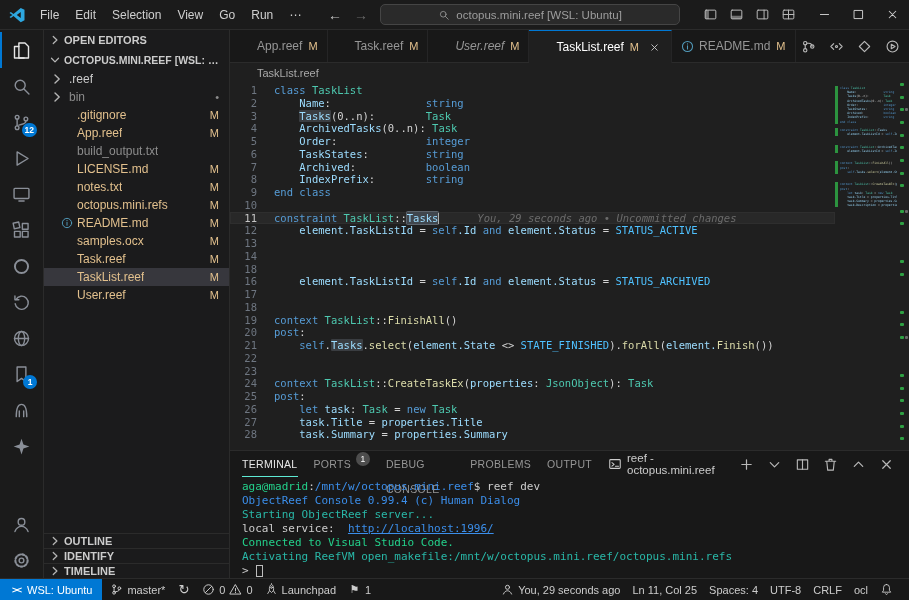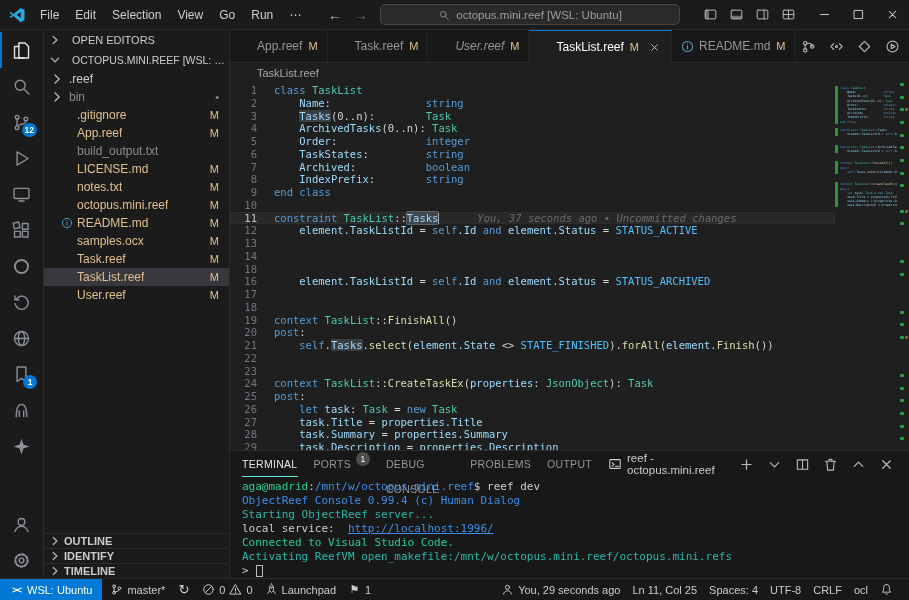--- a/index.html
+++ b/index.html
@@ -33,21 +33,21 @@
   .act-top{flex:1}
   .act-item{height:36px;display:flex;align-items:center;justify-content:center;color:#8a8f98;position:relative;border-left:2px solid transparent;border-right:2px solid transparent;cursor:default}
   .act-item.active{color:#e7e7e7;border-left-color:#0078d4}
   .act-item .ico{width:21px;height:21px}
   .act-badge{position:absolute;bottom:3px;right:4px;background:#0078d4;color:#fff;font-size:8.5px;min-width:14px;height:14px;line-height:14px;text-align:center;border-radius:8px;padding:0 3px;font-weight:700}
 
   
   .sidebar{flex:0 0 186px;background:#1b1b1c;border-right:1px solid #2b2b2b;display:flex;flex-direction:column;min-height:0;overflow:hidden}
   .explorer-header{flex:0 0 32px;display:flex;align-items:center;padding:0 10px 0 16px;font-size:11px;color:#bbbbbb;letter-spacing:.4px}
   .explorer-more{margin-left:auto;color:#bbbbbb;width:18px;height:18px;display:flex;align-items:center;justify-content:center}
-  .side-head{flex:0 0 20px;display:flex;align-items:center;gap:10px;padding:0 4px;font-size:11px;font-weight:400;color:#cccccc;cursor:default;white-space:nowrap;overflow:hidden}
+  .side-head{flex:0 0 20px;display:flex;align-items:center;gap:2px;padding:0 4px;font-size:11px;font-weight:700;color:#cccccc;cursor:default;white-space:nowrap;overflow:hidden}
   .side-head .ico,.side-section .ico{width:14px;height:14px;color:#b5b5b5}
   .file-list{flex:0 0 auto}
   .file-row{height:18px;display:flex;align-items:center;gap:4px;padding-left:5px;cursor:default;white-space:nowrap}
   .file-row.leaf{padding-left:17px}
   .file-row.selected{background:#37373d}
   .file-row .ico{color:#b5b5b5}
   .file-ico{width:12px;height:12px}
   .fname{font-size:12px;color:#cccccc;overflow:hidden;text-overflow:ellipsis}
   .fbadge{margin-left:auto;margin-right:10px;color:#e2c08d;font-size:11px}
   .side-spacer{flex:1}
@@ -405,21 +405,21 @@
             <span class="ico file-ico" style="color: rgb(109, 128, 134);">
               <svg viewBox="0 0 16 16" fill="none" stroke="currentColor" stroke-width="1.2" stroke-linecap="round" stroke-linejoin="round"></svg>
             </span>
             <span class="fname" style="color: rgb(226, 192, 141);">notes.txt</span>
             <span class="fbadge">M</span>
           </div>
           <div class="file-row leaf">
             <span class="ico file-ico" style="color: rgb(232, 112, 79);">
               <svg viewBox="0 0 16 16" fill="none" stroke="currentColor" stroke-width="1.2" stroke-linecap="round" stroke-linejoin="round"></svg>
             </span>
-            <span class="fname" style="color: rgb(226, 192, 141);">octopus.mini.reef</span>
+            <span class="fname" style="color: rgb(226, 192, 141);">octopus.mini.refs</span>
             <span class="fbadge">M</span>
           </div>
           <div class="file-row leaf">
             <span class="ico file-ico" style="color: rgb(81, 154, 186);">
               <svg viewBox="0 0 16 16" fill="none" stroke="currentColor" stroke-width="1.3" stroke-linecap="round" stroke-linejoin="round">
                 <circle cx="8" cy="8" r="6.2"></circle>
                 <path d="M8 7v4M8 4.6v.3"></path>
               </svg>
             </span>
             <span class="fname" style="color: rgb(226, 192, 141);">README.md</span>
@@ -583,39 +583,38 @@
             <div class="cline"><span class="ln">1</span><span class="lc"><span class="tk-kw">class</span><span class="tk-pl"> </span><span class="tk-ty">TaskList</span></span></div>
             <div class="cline"><span class="ln">2</span><span class="lc"><span class="tk-pr">    Name</span><span class="tk-pl">:</span><span class="tk-pl">               </span><span class="tk-kw">string</span></span></div>
             <div class="cline"><span class="ln">3</span><span class="lc"><span class="tk-pl">    </span><span class="tk-pr hl-occ">Tasks</span><span class="tk-pl">(0..n):</span><span class="tk-pl">        </span><span class="tk-ty">Task</span></span></div>
             <div class="cline"><span class="ln">4</span><span class="lc"><span class="tk-pr">    ArchivedTasks</span><span class="tk-pl">(0..n):</span><span class="tk-pl"> </span><span class="tk-ty">Task</span></span></div>
             <div class="cline"><span class="ln">5</span><span class="lc"><span class="tk-pr">    Order</span><span class="tk-pl">:</span><span class="tk-pl">              </span><span class="tk-kw">integer</span></span></div>
             <div class="cline"><span class="ln">6</span><span class="lc"><span class="tk-pr">    TaskStates</span><span class="tk-pl">:</span><span class="tk-pl">         </span><span class="tk-kw">string</span></span></div>
             <div class="cline"><span class="ln">7</span><span class="lc"><span class="tk-pr">    Archived</span><span class="tk-pl">:</span><span class="tk-pl">           </span><span class="tk-kw">boolean</span></span></div>
             <div class="cline"><span class="ln">8</span><span class="lc"><span class="tk-pr">    IndexPrefix</span><span class="tk-pl">:</span><span class="tk-pl">        </span><span class="tk-kw">string</span></span></div>
             <div class="cline"><span class="ln">9</span><span class="lc"><span class="tk-kw">end class</span></span></div>
             <div class="cline"><span class="ln">10</span><span class="lc"></span></div>
-            <div class="cline current"><span class="ln">11</span><span class="lc"><span class="tk-kw">constraint</span><span class="tk-pl"> </span><span class="tk-ty">TaskList</span><span class="tk-pl">::</span><span class="tk-pr hl-sel">Tasks</span><span class="caret"></span><span class="tk-pl">      </span><span class="tk-bl">You, 37 seconds ago • Uncommitted changes</span></span></div>
+            <div class="cline current"><span class="ln">11</span><span class="lc"><span class="tk-kw">constraint</span><span class="tk-pl"> </span><span class="tk-ty">TaskList</span><span class="tk-pl">::</span><span class="tk-pr hl-sel">Tasks</span><span class="caret"></span><span class="tk-pl">      </span><span class="tk-bl">You, 29 seconds ago • Uncommitted changes</span></span></div>
             <div class="cline"><span class="ln">12</span><span class="lc"><span class="tk-pr">    element.TaskListId</span><span class="tk-pl"> = </span><span class="tk-kw">self</span><span class="tk-pr">.Id</span><span class="tk-pl"> </span><span class="tk-kw">and</span><span class="tk-pl"> </span><span class="tk-pr">element.Status</span><span class="tk-pl"> = </span><span class="tk-cs">STATUS_ACTIVE</span></span></div>
             <div class="cline"><span class="ln">13</span><span class="lc"></span></div>
             <div class="cline"><span class="ln">14</span><span class="lc"></span></div>
             <div class="cline"><span class="ln">18</span></div>
             <div class="cline"><span class="ln">16</span><span class="lc"><span class="tk-pr">    element.TaskListId</span><span class="tk-pl"> = </span><span class="tk-kw">self</span><span class="tk-pr">.Id</span><span class="tk-pl"> </span><span class="tk-kw">and</span><span class="tk-pl"> </span><span class="tk-pr">element.Status</span><span class="tk-pl"> = </span><span class="tk-cs">STATUS_ARCHIVED</span></span></div>
             <div class="cline"><span class="ln">17</span><span class="lc"></span></div>
             <div class="cline"><span class="ln">18</span><span class="lc"></span></div>
             <div class="cline"><span class="ln">19</span><span class="lc"><span class="tk-kw">context</span><span class="tk-pl"> </span><span class="tk-ty">TaskList</span><span class="tk-pl">::</span><span class="tk-fn">FinishAll</span><span class="tk-pl">()</span></span></div>
             <div class="cline"><span class="ln">20</span><span class="lc"><span class="tk-kw">post</span><span class="tk-pl">:</span></span></div>
             <div class="cline"><span class="ln">21</span><span class="lc"><span class="tk-pl">    </span><span class="tk-kw">self</span><span class="tk-pl">.</span><span class="tk-pr hl-occ">Tasks</span><span class="tk-pl">.</span><span class="tk-fn">select</span><span class="tk-pl">(</span><span class="tk-pr">element.State</span><span class="tk-pl"> &lt;&gt; </span><span class="tk-cs">STATE_FINISHED</span><span class="tk-pl">).</span><span class="tk-fn">forAll</span><span class="tk-pl">(</span><span class="tk-pr">element.</span><span class="tk-fn">Finish</span><span class="tk-pl">())</span></span></div>
             <div class="cline"><span class="ln">22</span><span class="lc"></span></div>
             <div class="cline"><span class="ln">23</span><span class="lc"></span></div>
             <div class="cline"><span class="ln">24</span><span class="lc"><span class="tk-kw">context</span><span class="tk-pl"> </span><span class="tk-ty">TaskList</span><span class="tk-pl">::</span><span class="tk-fn">CreateTaskEx</span><span class="tk-pl">(</span><span class="tk-pr">properties</span><span class="tk-pl">: </span><span class="tk-ty">JsonObject</span><span class="tk-pl">): </span><span class="tk-ty">Task</span></span></div>
             <div class="cline"><span class="ln">25</span><span class="lc"><span class="tk-kw">post</span><span class="tk-pl">:</span></span></div>
             <div class="cline"><span class="ln">26</span><span class="lc"><span class="tk-pl">    </span><span class="tk-kw">let</span><span class="tk-pl"> </span><span class="tk-pr">task</span><span class="tk-pl">: </span><span class="tk-ty">Task</span><span class="tk-pl"> = </span><span class="tk-kw">new</span><span class="tk-pl"> </span><span class="tk-ty">Task</span></span></div>
             <div class="cline"><span class="ln">27</span><span class="lc"><span class="tk-pr">    task.Title</span><span class="tk-pl"> = </span><span class="tk-pr">properties.Title</span></span></div>
             <div class="cline"><span class="ln">28</span><span class="lc"><span class="tk-pr">    task.Summary</span><span class="tk-pl"> = </span><span class="tk-pr">properties.Summary</span></span></div>
-            <div class="cline"><span class="ln">29</span><span class="lc"><span class="tk-pr">    task.Description</span><span class="tk-pl"> = </span><span class="tk-pr">properties.Description</span></span></div>
           </div>
         <div class="minimap">
             <div>
               <div class="mline changed"><span class="tk-kw">class</span><span class="tk-pl"> </span><span class="tk-ty">TaskList</span></div>
               <div class="mline changed"><span class="tk-pr">    Name</span><span class="tk-pl">:</span><span class="tk-pl">               </span><span class="tk-kw">string</span></div>
               <div class="mline changed"><span class="tk-pl">    </span><span class="tk-pr">Tasks</span><span class="tk-pl">(0..n):</span><span class="tk-pl">        </span><span class="tk-ty">Task</span></div>
               <div class="mline changed"><span class="tk-pr">    ArchivedTasks</span><span class="tk-pl">(0..n):</span><span class="tk-pl"> </span><span class="tk-ty">Task</span></div>
               <div class="mline changed"><span class="tk-pr">    Order</span><span class="tk-pl">:</span><span class="tk-pl">              </span><span class="tk-kw">integer</span></div>
               <div class="mline changed"><span class="tk-pr">    TaskStates</span><span class="tk-pl">:</span><span class="tk-pl">         </span><span class="tk-kw">string</span></div>
               <div class="mline changed"><span class="tk-pr">    Archived</span><span class="tk-pl">:</span><span class="tk-pl">           </span><span class="tk-kw">boolean</span></div>

